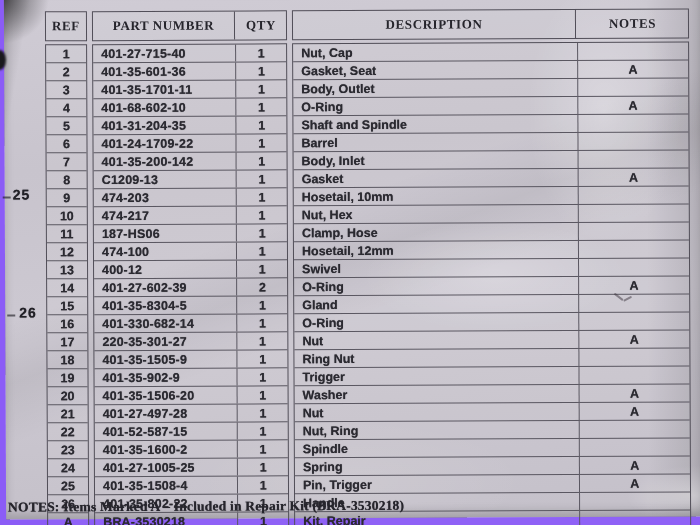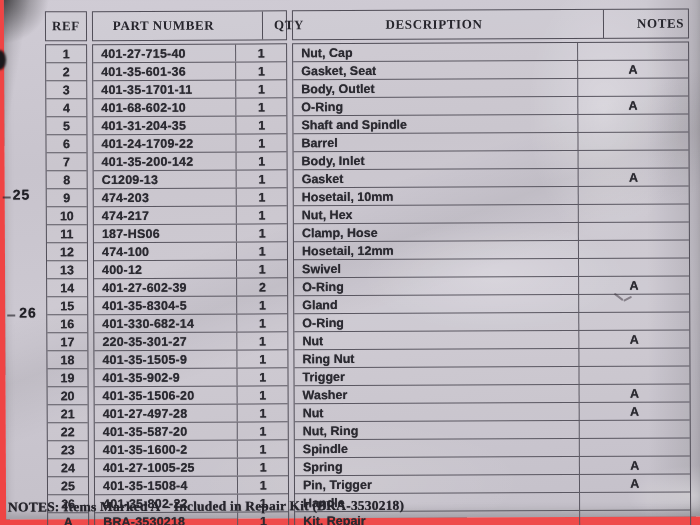--- a/index.html
+++ b/index.html
@@ -1,18 +1,18 @@
 <!DOCTYPE html>
 <html><head>
 <meta charset="utf-8">
 <style>
   html,body{margin:0;padding:0;}
   #photo{
     position:relative;width:700px;height:525px;overflow:hidden;
-    background:#ef4444;
+    background:#8b5cf6;
     font-family:"Liberation Sans", sans-serif;
   }
   .paper{
     position:absolute;left:5px;top:-3px;width:697px;height:521px;
     transform:rotate(-0.25deg);
     background:
       radial-gradient(ellipse 110px 190px at 600px 115px, rgba(255,255,255,0.30), rgba(255,255,255,0) 70%),
       radial-gradient(ellipse 190px 80px at 490px 280px, rgba(255,255,255,0.22), rgba(255,255,255,0) 70%),
       radial-gradient(ellipse 90px 40px at 688px 500px, rgba(255,255,255,0.35), rgba(255,255,255,0) 75%),
       radial-gradient(ellipse 260px 90px at 340px 485px, rgba(255,255,255,0.10), rgba(255,255,255,0) 70%),
@@ -33,21 +33,21 @@
     color:#2b2a31;
   }
   .sec{display:flex;flex-direction:column;}
   .hdr-box,.body-box{border:1px solid #514e58;background:rgba(255,255,255,0.04);}
   .hdr-box{
     height:28px;display:flex;align-items:center;justify-content:center;
     font-family:"Liberation Serif", serif;font-weight:bold;font-size:13px;
     letter-spacing:0.6px;color:#26252c;
   }
   .hdr-cell{flex:0 0 auto;height:100%;display:flex;align-items:center;justify-content:center;}
-  .hdr-cell + .hdr-cell{border-left:1px solid #514e58;margin-left:28px;}
+  .hdr-cell + .hdr-cell{border-left:1px solid #514e58;}
   .body-box{margin-top:3px;display:flex;flex-direction:column;}
   .trow{height:17px;display:flex;border-bottom:1px solid #5a5761;}
   .trow:last-child{border-bottom:none;}
   .cell{
     height:100%;display:flex;align-items:center;font-size:12.5px;
     text-shadow:0 0 0.7px rgba(42,41,48,0.85);
     white-space:nowrap;overflow:hidden;
   }
   .cell.center{justify-content:center;}
   .cell.left{padding-left:8px;}
@@ -254,21 +254,21 @@
             </div>
             <div class="trow">
               <div class="cell left w-part">401-35-1506-20</div>
               <div class="cell center w-qty">1</div>
             </div>
             <div class="trow">
               <div class="cell left w-part">401-27-497-28</div>
               <div class="cell center w-qty">1</div>
             </div>
             <div class="trow">
-              <div class="cell left w-part">401-35-587-20</div>
+              <div class="cell left w-part">401-52-587-15</div>
               <div class="cell center w-qty">1</div>
             </div>
             <div class="trow">
               <div class="cell left w-part">401-35-1600-2</div>
               <div class="cell center w-qty">1</div>
             </div>
             <div class="trow">
               <div class="cell left w-part">401-27-1005-25</div>
               <div class="cell center w-qty">1</div>
             </div>

